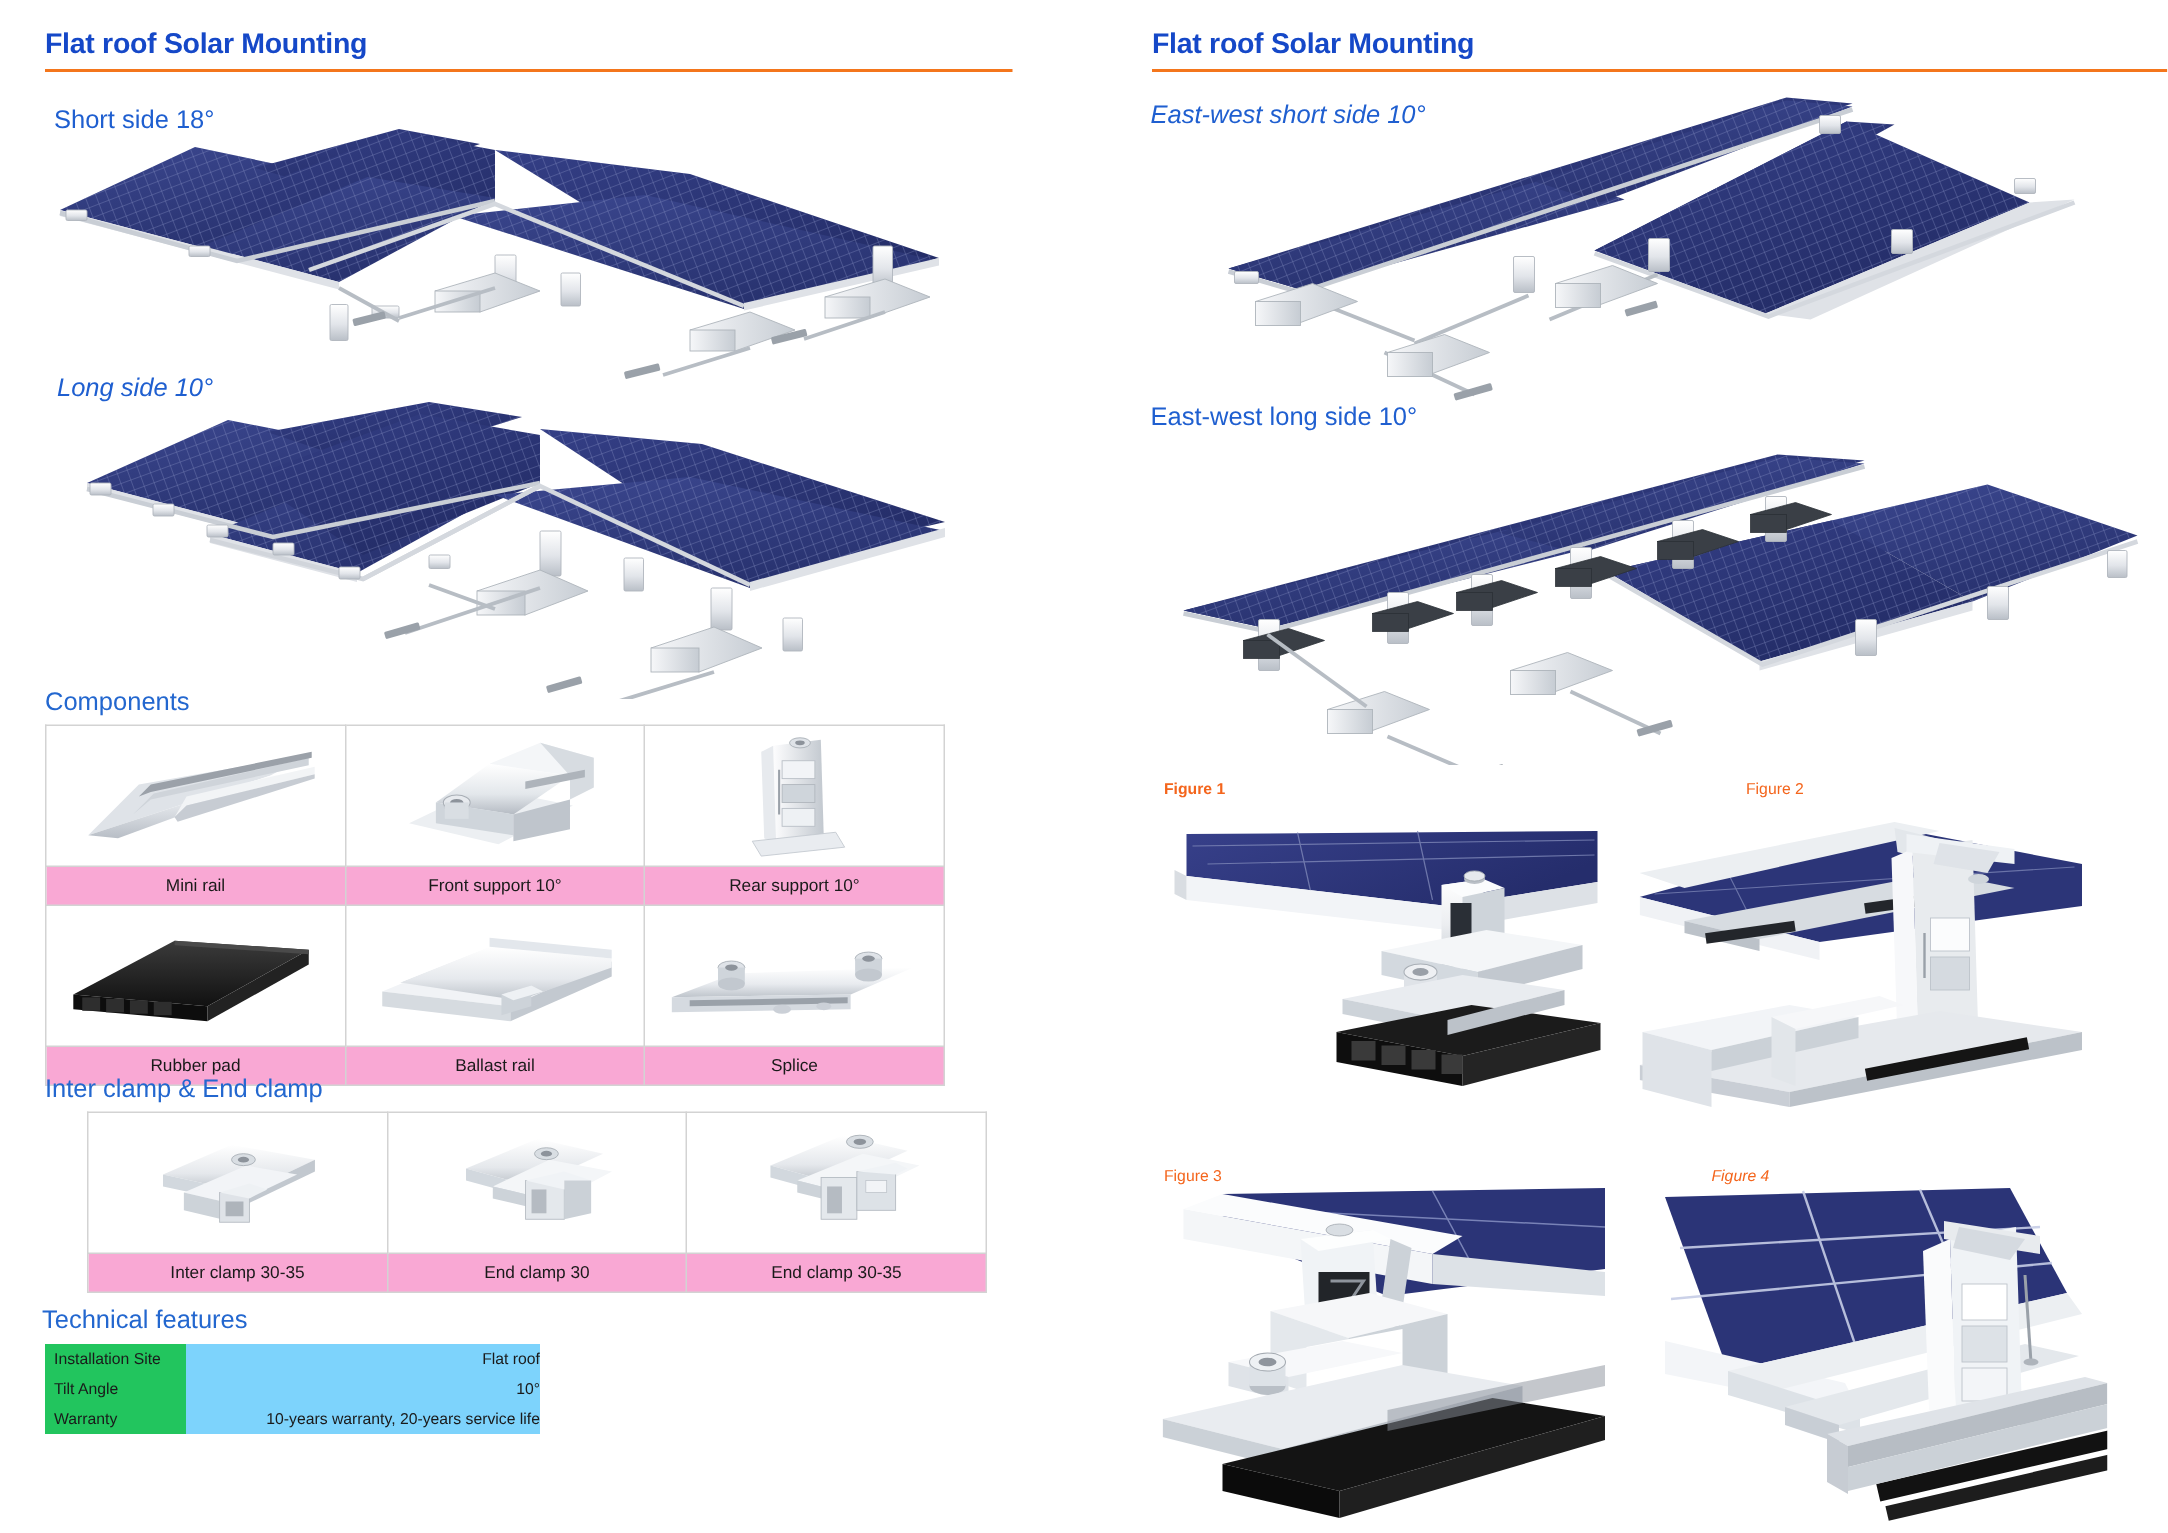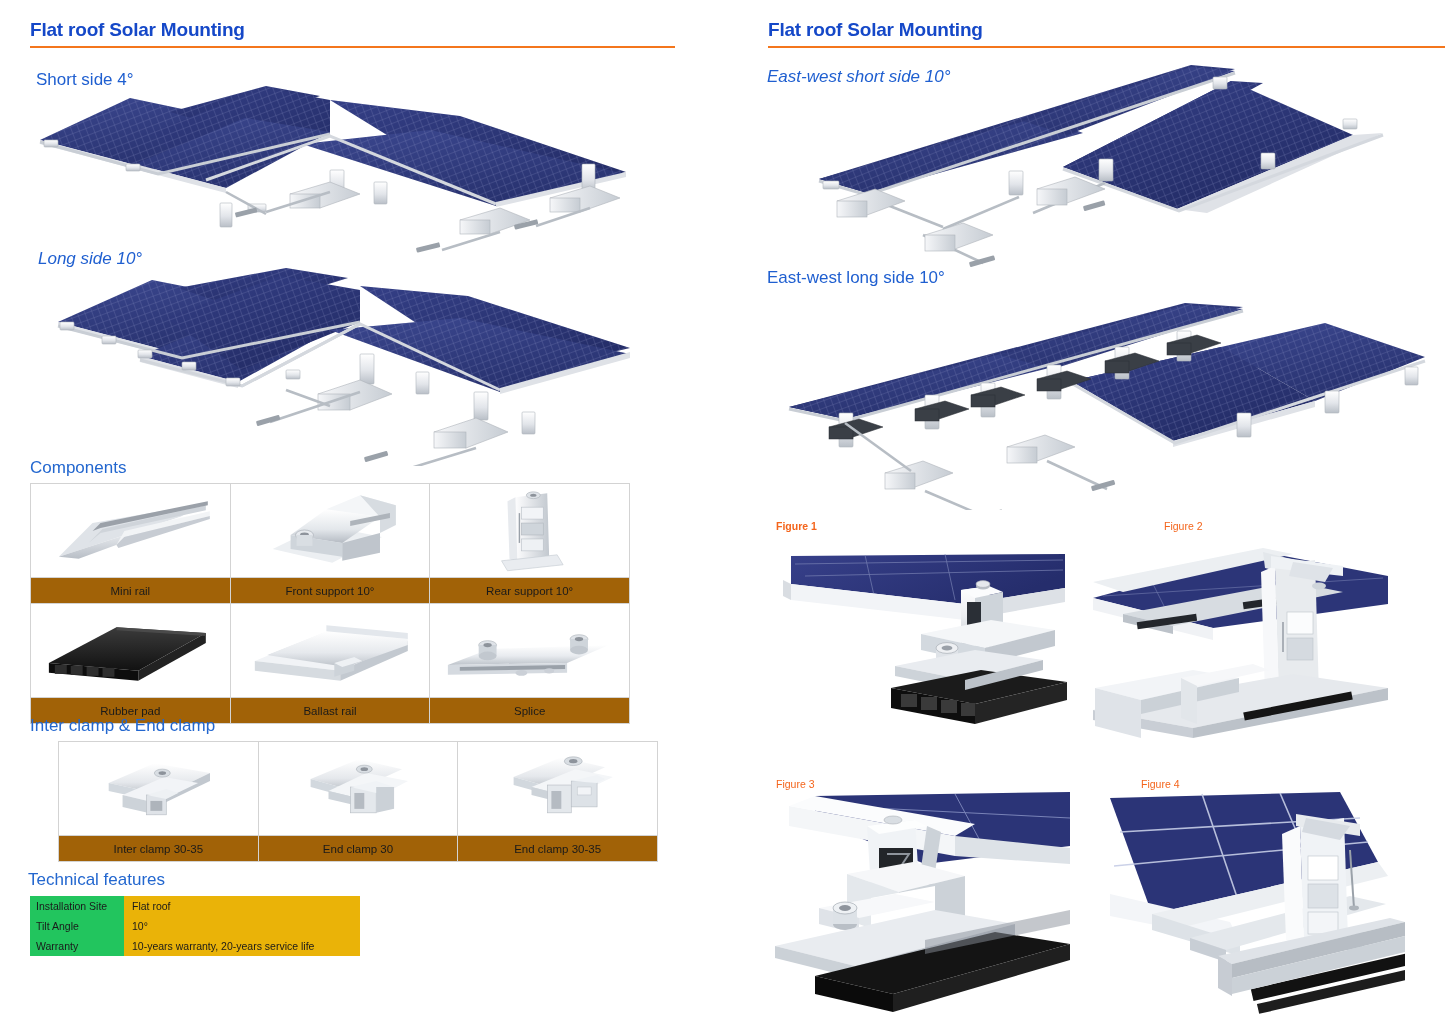--- a/index.html
+++ b/index.html
@@ -68,54 +68,54 @@
     border: 1px solid #d3d3d3;
     padding: 0;
     vertical-align: middle;
     text-align: center;
   }
   .comp-table td.img-cell { height: 94px; background: #fff; }
   .comp-table td.lab-cell {
     height: 26px;
     font-size: 11.5px;
     color: #1a1a1a;
-    background: #a16207;
+    background: #f9a8d4;
   }
   .part-svg { width: 100%; height: 92px; display: block; }
 
   
   .tech-table {
     position: absolute;
     border-collapse: collapse;
     table-layout: fixed;
     font-size: 10.5px;
   }
   .tech-table td { padding: 2px 0 2px 6px; height: 20px; color: #1a1a1a; }
   .tech-table td.k { background: #22c55e; width: 94px; }
-  .tech-table td.v { background: #eab308; padding-left: 8px; }
+  .tech-table td.v { background: #7dd3fc; padding-left: 8px; text-align: right; }
 
   
   .photo {
     position: absolute;
     overflow: hidden;
     background: #ffffff;
   }
   .photo svg { display: block; width: 100%; height: 100%; }
 </style>
 </head>
 <body>
 
 <div id="page">
 
   <div class="col col-left">
 
     <div class="doc-title" style="left:30px; top:19px;">Flat roof Solar Mounting</div>
     <div class="title-rule" style="left:30px; top:46px; width:645px;"></div>
 
-    <div class="section-label" style="left:36px; top:70px;">Short side 4°</div>
+    <div class="section-label" style="left:36px; top:70px;">Short side 18°</div>
 
     <div class="illus" style="left:30px; top:82px; width:620px; height:172px;">
       <svg viewBox="0 0 620 172" preserveAspectRatio="none">
         <defs>
           <linearGradient id="pnlA" x1="0" y1="0" x2="0.4" y2="1">
             <stop offset="0%" stop-color="#3b478f"></stop>
               <stop offset="100%" stop-color="#28326f"></stop>
           </linearGradient>
           <linearGradient id="pnlB" x1="0" y1="0" x2="0.6" y2="1">
             <stop offset="0%" stop-color="#343f86"></stop>
@@ -764,21 +764,21 @@
 
         <polygon points="2,146 100,128 146,136 48,158" fill="#f2f4f7"></polygon>
         <polygon points="2,146 48,158 48,196 2,184" fill="#dfe3e8"></polygon>
         <polygon points="48,158 146,136 146,150 48,172" fill="#cbd1d7"></polygon>
         <polygon points="88,136 160,122 176,128 104,144" fill="#f6f7f9"></polygon>
         <polygon points="88,136 104,144 104,182 88,176" fill="#e2e6ea"></polygon>
       </svg>
     </div>
 
     <div class="fig-label" style="left:53px; top:778px;">Figure 3</div>
-    <div class="fig-label" style="left:418px; top:778px;">Figure 4</div>
+    <div class="fig-label" style="left:418px; top:778px;font-style:italic;">Figure 4</div>
 
     <div class="photo" style="left:52px; top:790px; width:295px; height:225px;">
       <svg viewBox="0 0 295 225" preserveAspectRatio="none">
         <rect width="295" height="225" fill="#ffffff"></rect>
 
         <polygon points="40,6 295,2 295,56 150,74 40,30" fill="#2b3477"></polygon>
         <g stroke="#8d97c7" stroke-width="1" opacity="0.8">
           <path d="M180 4 L210 60"></path>
             <path d="M60 16 L295 28"></path>
         </g>

